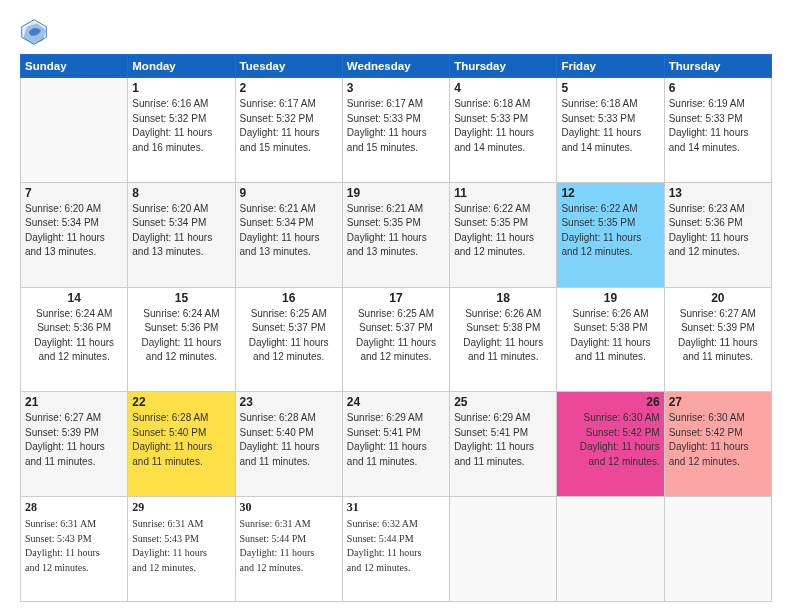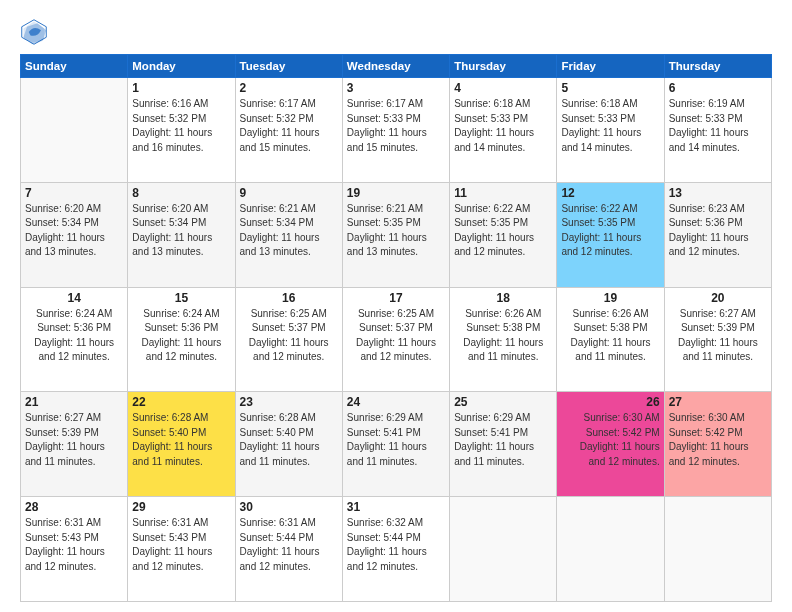--- a/index.html
+++ b/index.html
@@ -324,21 +324,21 @@
 and 12 minutes.</div>
           </td>
           <td style="background-color: #fca5a5;">
             <span class="day-number">27</span>
             <div class="day-info" style="white-space: pre-line;">Sunrise: 6:30 AM
 Sunset: 5:42 PM
 Daylight: 11 hours
 and 12 minutes.</div>
           </td>
         </tr>
-        <tr style="background-color: rgb(255, 255, 255);">
+        <tr style="background-color: rgb(255, 255, 255); font-family: Liberation Serif, serif;">
           <td>
             <span class="day-number">28</span>
             <div class="day-info" style="white-space: pre-line;">Sunrise: 6:31 AM
 Sunset: 5:43 PM
 Daylight: 11 hours
 and 12 minutes.</div>
           </td>
           <td>
             <span class="day-number">29</span>
             <div class="day-info" style="white-space: pre-line;">Sunrise: 6:31 AM

